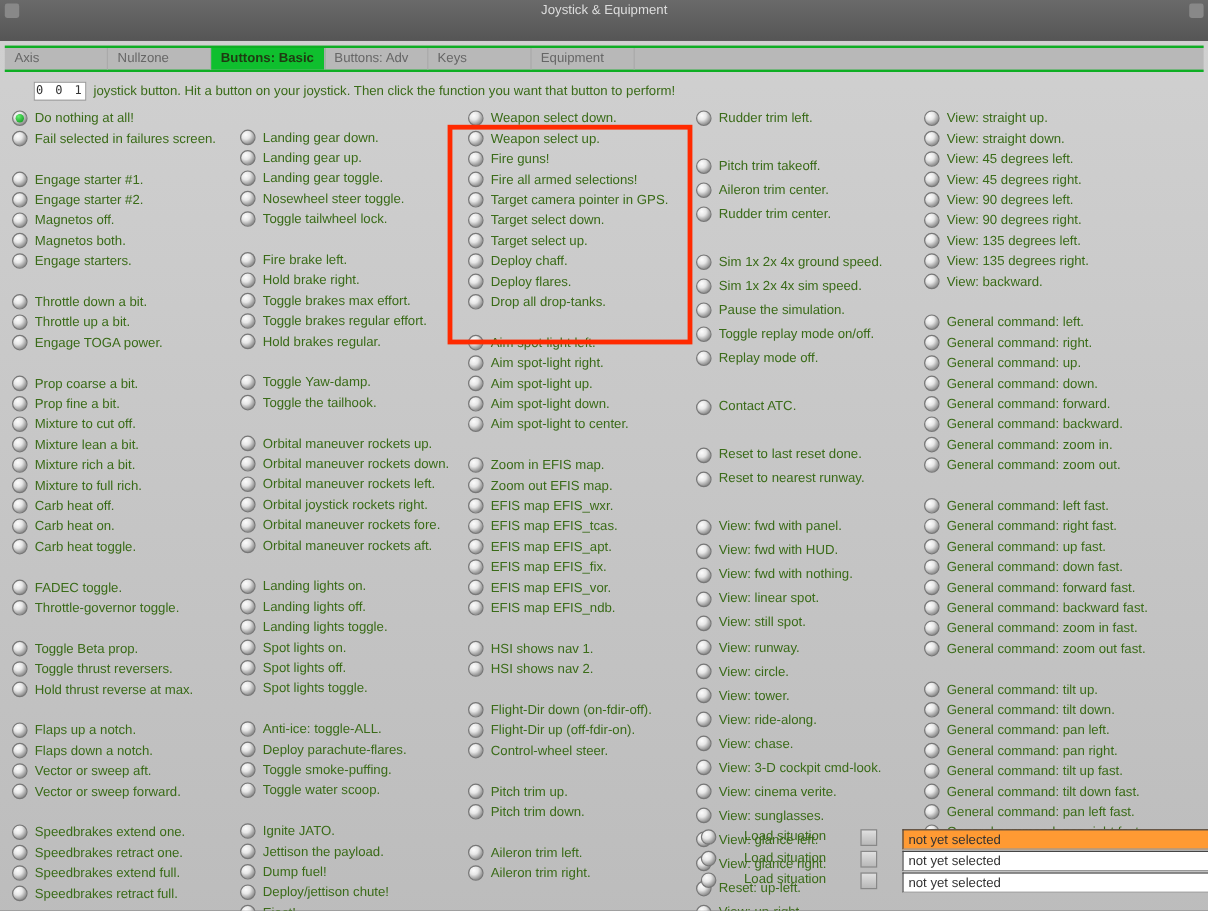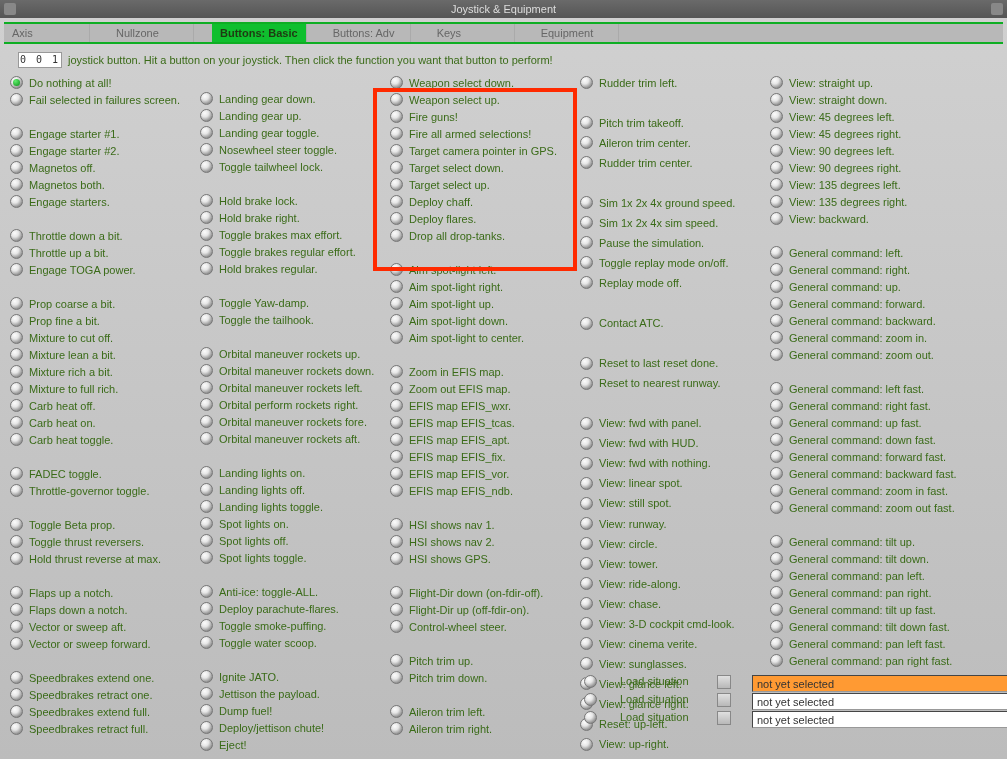--- a/index.html
+++ b/index.html
@@ -6,38 +6,38 @@
 body {
   font-family: "Lucida Grande", "Segoe UI", Arial, sans-serif;
   font-size: 11px;
   background: #4a4a4a;
   width: 1007px;
   height: 759px;
   overflow: hidden;
   color: #2e2e2e;
 }
 .titlebar {
-  height: 18px;
+  height: 34px;
   background: linear-gradient(#6a6a6a, #555);
   color: #ddd;
   text-align: center;
   line-height: 18px;
   font-size: 11px;
   position: relative;
 }
 .titlebar .tb-left { position: absolute; left: 4px; top: 3px; width: 12px; height: 12px; background: #888; border-radius: 2px; }
 .titlebar .tb-right { position: absolute; right: 4px; top: 3px; width: 12px; height: 12px; background: #888; border-radius: 2px; }
 .window {
   background: linear-gradient(#d0d0d0, #bcbcbc);
   height: 741px;
   padding: 4px;
 }
 .tabs {
   display: flex;
-  gap: 18px;
+  gap: 0;
   height: 22px;
   border-top: 2px solid #0eae23;
   border-bottom: 2px solid #0eae23;
   background: #b8b8b8;
   align-items: stretch;
 }
 .tab {
   min-width: 86px;
   padding: 0 8px;
   display: flex;
@@ -45,21 +45,21 @@
   color: #666;
   border-right: 1px solid #aaa;
   cursor: pointer;
 }
 .tab.active {
   background: #0fbf2e;
   color: #1f3a12;
   font-weight: 700;
 }
 .instr {
-  margin: 8px 0 4px 14px;
+  margin: 8px 0 4px 24px;
   display: flex;
   align-items: center;
   color: #3a6b18;
 }
 .instr .numbox {
   width: 44px;
   height: 16px;
   background: #fff;
   border: 1px solid #999;
   margin-right: 6px;
@@ -306,21 +306,21 @@
             <div class="radio"></div>
             <span class="lbl">Nosewheel steer toggle.</span>
           </div>
           <div class="row">
             <div class="radio"></div>
             <span class="lbl">Toggle tailwheel lock.</span>
           </div>
           <div class="gap"></div>
           <div class="row">
             <div class="radio"></div>
-            <span class="lbl">Hold brake lock.</span>
+            <span class="lbl">Fire brake left.</span>
           </div>
           <div class="row">
             <div class="radio"></div>
             <span class="lbl">Hold brake right.</span>
           </div>
           <div class="row">
             <div class="radio"></div>
             <span class="lbl">Toggle brakes max effort.</span>
           </div>
           <div class="row">
@@ -348,21 +348,21 @@
           <div class="row">
             <div class="radio"></div>
             <span class="lbl">Orbital maneuver rockets down.</span>
           </div>
           <div class="row">
             <div class="radio"></div>
             <span class="lbl">Orbital maneuver rockets left.</span>
           </div>
           <div class="row">
             <div class="radio"></div>
-            <span class="lbl">Orbital perform rockets right.</span>
+            <span class="lbl">Orbital joystick rockets right.</span>
           </div>
           <div class="row">
             <div class="radio"></div>
             <span class="lbl">Orbital maneuver rockets fore.</span>
           </div>
           <div class="row">
             <div class="radio"></div>
             <span class="lbl">Orbital maneuver rockets aft.</span>
           </div>
           <div class="gap"></div>
@@ -526,24 +526,20 @@
           </div>
           <div class="gap"></div>
           <div class="row">
             <div class="radio"></div>
             <span class="lbl">HSI shows nav 1.</span>
           </div>
           <div class="row">
             <div class="radio"></div>
             <span class="lbl">HSI shows nav 2.</span>
           </div>
-          <div class="row">
-            <div class="radio"></div>
-            <span class="lbl">HSI shows GPS.</span>
-          </div>
           <div class="gap"></div>
           <div class="row">
             <div class="radio"></div>
             <span class="lbl">Flight-Dir down (on-fdir-off).</span>
           </div>
           <div class="row">
             <div class="radio"></div>
             <span class="lbl">Flight-Dir up (off-fdir-on).</span>
           </div>
           <div class="row">
@@ -734,20 +730,24 @@
             <div class="radio"></div>
             <span class="lbl">General command: left.</span>
           </div>
           <div class="row">
             <div class="radio"></div>
             <span class="lbl">General command: right.</span>
           </div>
           <div class="row">
             <div class="radio"></div>
             <span class="lbl">General command: up.</span>
+          </div>
+          <div class="row">
+            <div class="radio"></div>
+            <span class="lbl">General command: down.</span>
           </div>
           <div class="row">
             <div class="radio"></div>
             <span class="lbl">General command: forward.</span>
           </div>
           <div class="row">
             <div class="radio"></div>
             <span class="lbl">General command: backward.</span>
           </div>
           <div class="row">

